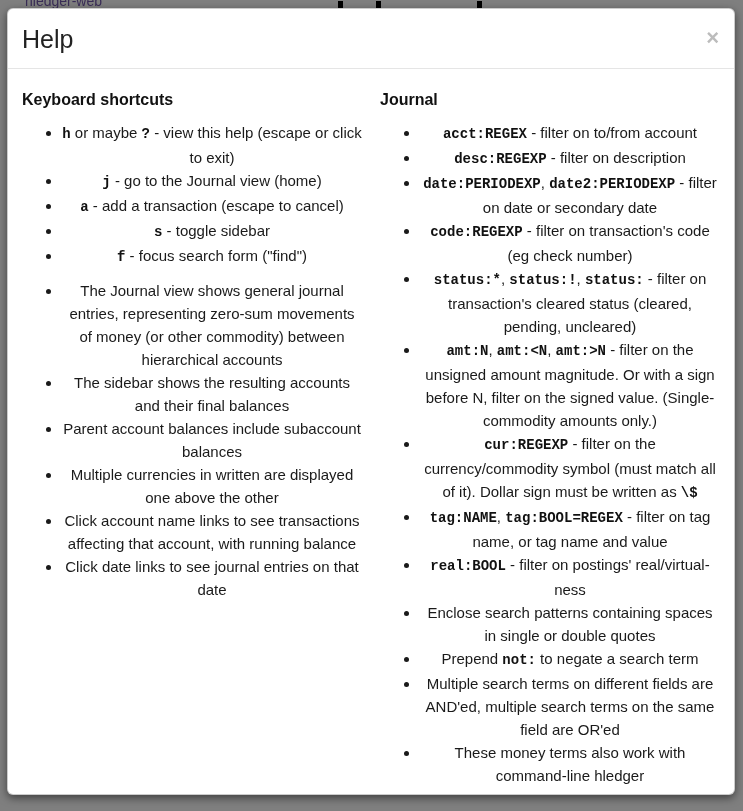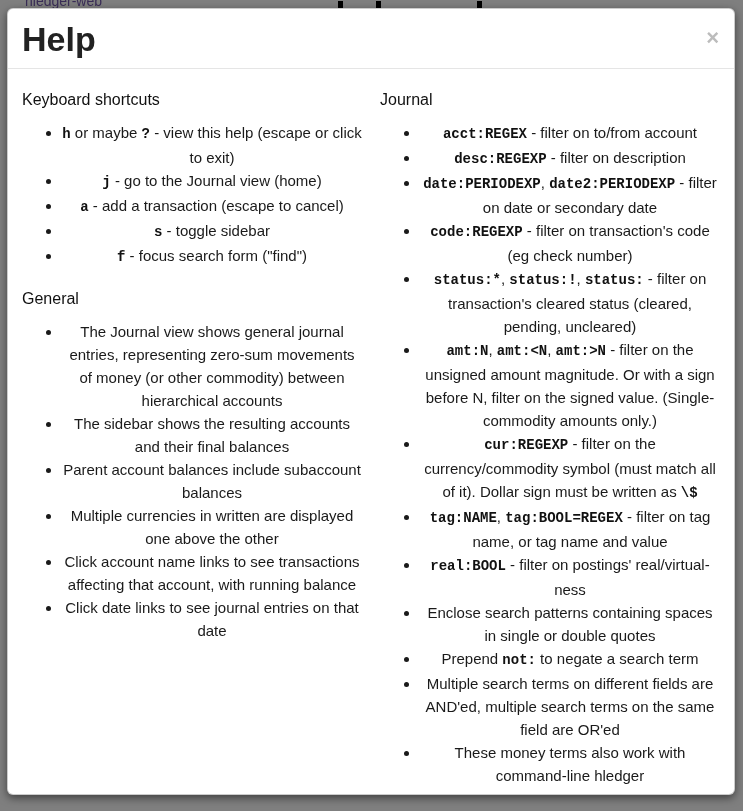--- a/index.html
+++ b/index.html
@@ -39,42 +39,42 @@
     border-radius: 6px;
     box-shadow: 0 3px 9px rgba(0, 0, 0, 0.5);
     color: #1a1a1a;
   }
   .modal-header {
     position: relative;
     padding: 15px 16px 14px 14px;
     border-bottom: 1px solid #e5e5e5;
   }
   .modal-title {
-    font-size: 34px;
-    font-weight: 700;
+    font-size: 25px;
+    font-weight: 400;
     line-height: 30px;
     color: #222;
   }
   .close-btn {
     position: absolute; top: 18px; right: 15px;
     background: none; border: none; cursor: pointer;
     font-family: "Liberation Sans", sans-serif;
     font-size: 22px; font-weight: 700; line-height: 1;
     color: #bcbcbc;
   }
   .modal-body {
     display: flex;
     gap: 18px;
     padding: 20px 14px 15px 14px;
   }
   .col { flex: 1 1 0; min-width: 0; }
 
   .section-heading {
     font-size: 16px;
-    font-weight: 400;
+    font-weight: 700;
     line-height: 22px;
     color: #111;
     margin: 0 0 10px 0;
   }
   .section-heading.mt { margin-top: 19px; }
 
   ul.help-list {
     margin: 0 0 10px 0;
     padding-left: 40px;
     list-style: disc;
@@ -114,21 +114,20 @@
   <div class="modal-body">
     <div class="col" id="col-left">
         <div class="section-heading">Keyboard shortcuts</div>
         <ul class="help-list">
           <li><code>h</code> or maybe <code>?</code> - view this help (escape or click to exit)</li>
           <li><code>j</code> - go to the Journal view (home)</li>
           <li><code>a</code> - add a transaction (escape to cancel)</li>
           <li><code>s</code> - toggle sidebar</li>
           <li><code>f</code> - focus search form ("find")</li>
         </ul>
-        <div class="section-heading mt">General</div>
         <ul class="help-list">
           <li>The Journal view shows general journal entries, representing zero-sum movements of money (or other commodity) between hierarchical accounts</li>
           <li>The sidebar shows the resulting accounts and their final balances</li>
           <li>Parent account balances include subaccount balances</li>
           <li>Multiple currencies in written are displayed one above the other</li>
           <li>Click account name links to see transactions affecting that account, with running balance</li>
           <li>Click date links to see journal entries on that date</li>
         </ul>
       </div>
     <div class="col" id="col-right">

